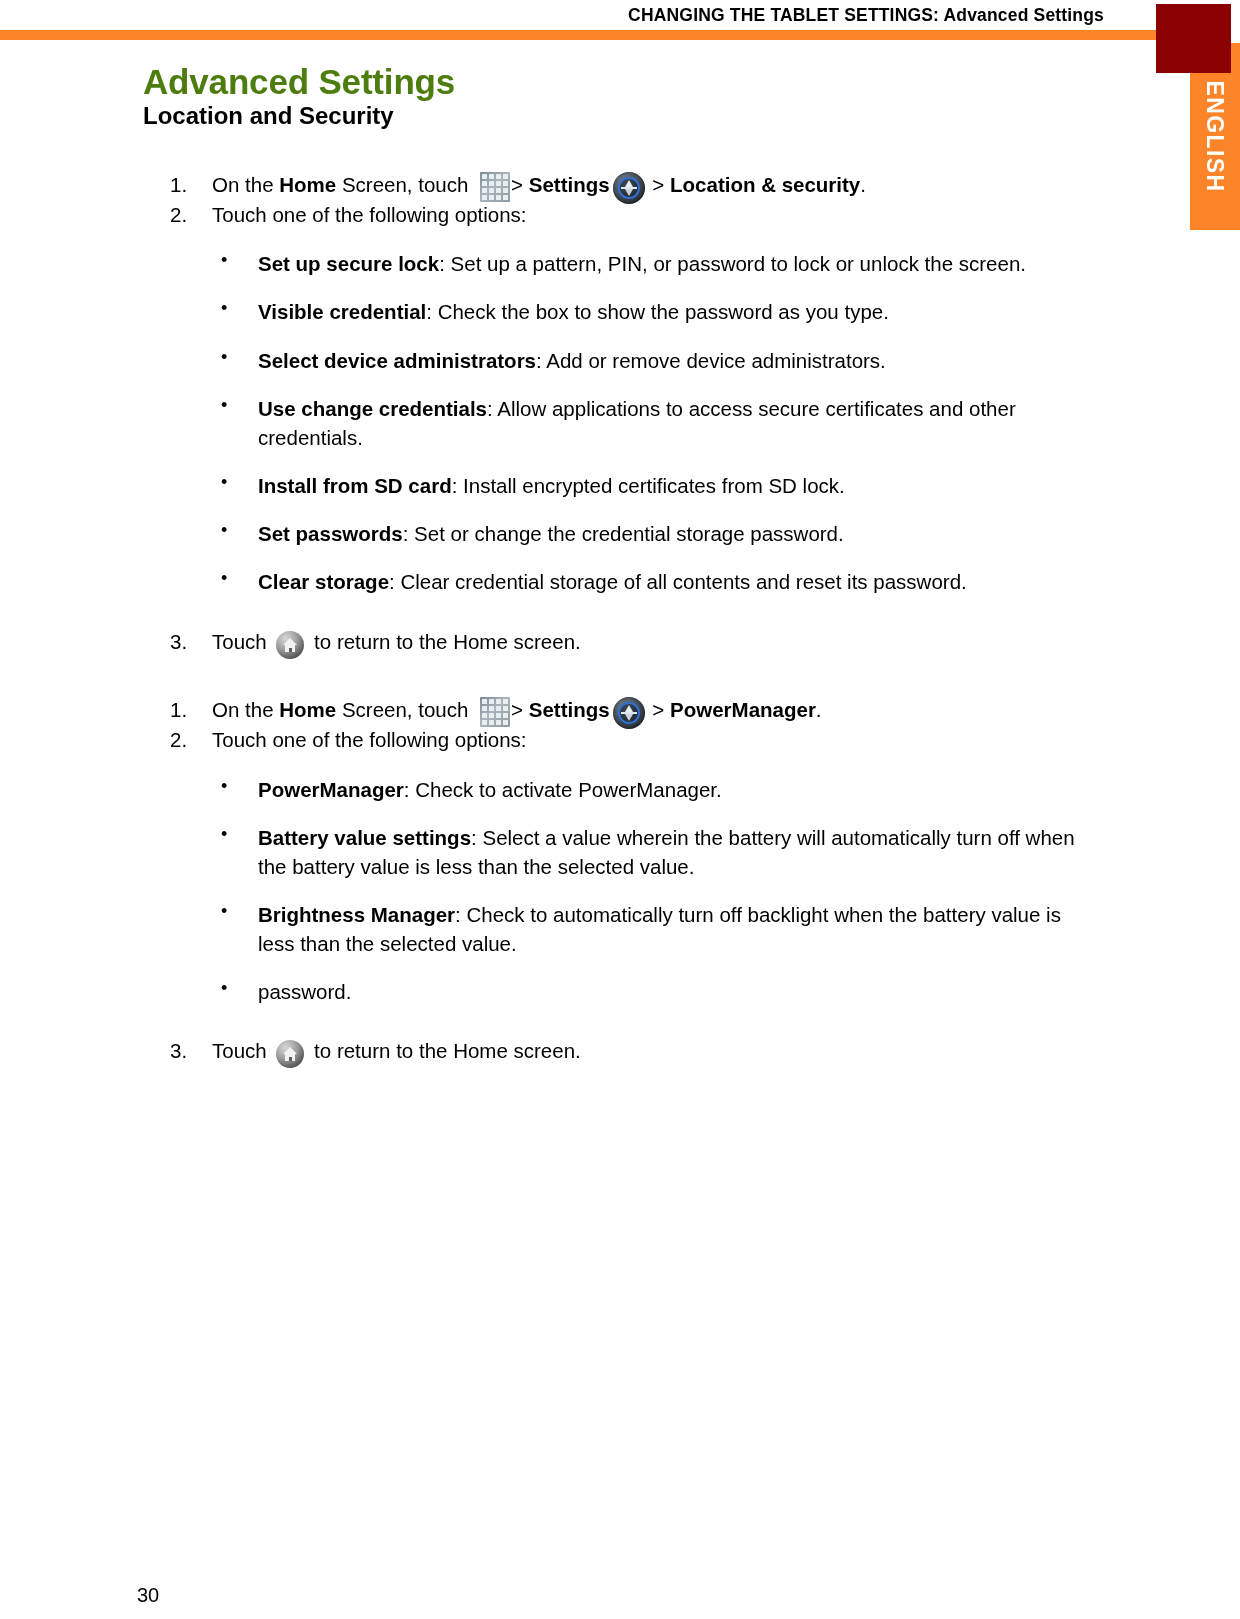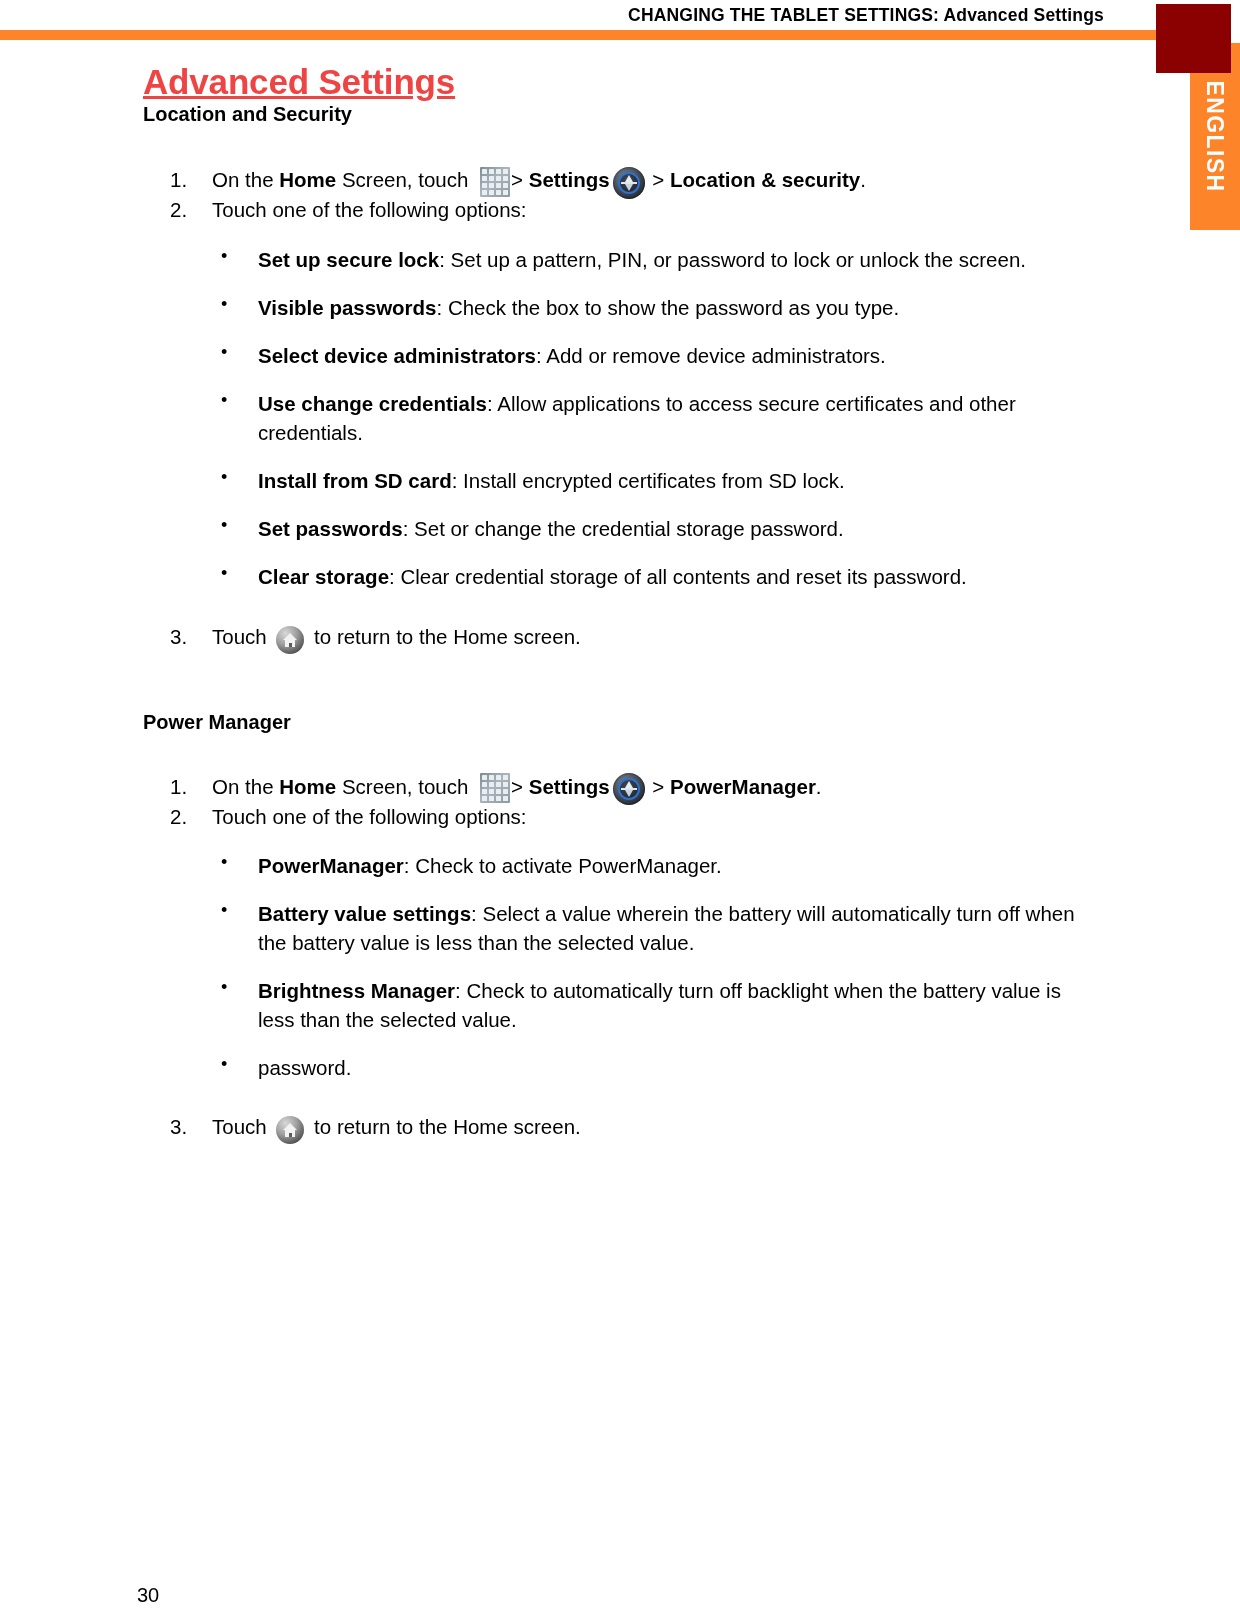--- a/index.html
+++ b/index.html
@@ -85,29 +85,28 @@
     position: absolute;
     top: 62px;
     left: 143px;
     width: 940px;
   }
 
   h1.doc-title {
     margin: 0;
     font-size: 35px;
     font-weight: bold;
-    color: #ef4444;
+    color: #4d7c0f;
     letter-spacing: -0.005em;
     line-height: 1.15;
-    text-decoration: underline;
   }
 
   h2.section-title {
     margin: 0;
-    font-size: 20px;
+    font-size: 24px;
     font-weight: bold;
     color: #000;
     line-height: 1.2;
   }
 
   .sec-loc-title { margin-top: 33px; }
   .sec-pm-title  { margin-top: 0; }
 
   
   ol.steps {
@@ -329,21 +328,21 @@
     </li>
   </ol>
 
   <ul class="opts first-list">
     <li>
       <span class="dot">•</span>
       <span class="bold">Set up secure lock</span><span>: Set up a pattern, PIN, or password to lock or unlock the screen.</span>
     </li>
     <li>
       <span class="dot">•</span>
-      <span class="bold">Visible passwords</span><span>: Check the box to show the password as you type.</span>
+      <span class="bold">Visible credential</span><span>: Check the box to show the password as you type.</span>
     </li>
     <li>
       <span class="dot">•</span>
       <span class="bold">Select device administrators</span><span>: Add or remove device administrators.</span>
     </li>
     <li>
       <span class="dot">•</span>
       <span class="bold">Use change credentials</span><span>: Allow applications to access secure certificates and other credentials.</span>
     </li>
     <li>
@@ -364,21 +363,20 @@
     <li class="step-last-loc">
       <span class="num">3.</span>
       <span>Touch </span><span class="icon icon-home"><span class="house">
             <span class="roof"></span>
             <span class="body"></span>
             <span class="door"></span>
           </span></span><span>  to return to the Home screen.</span>
     </li>
   </ol>
 
-  <h2 class="section-title sec-pm-title" style="margin-top:57px;">Power Manager</h2>
 
   <ol class="steps">
     <li class="step1-pm">
       <span class="num">1.</span>
       <span>On the </span><span class="bold">Home</span><span> Screen, touch </span><span class="icon icon-grid"><span class="cells">
             <i></i>
             <i></i>
             <i></i>
             <i></i>
             <i></i>

